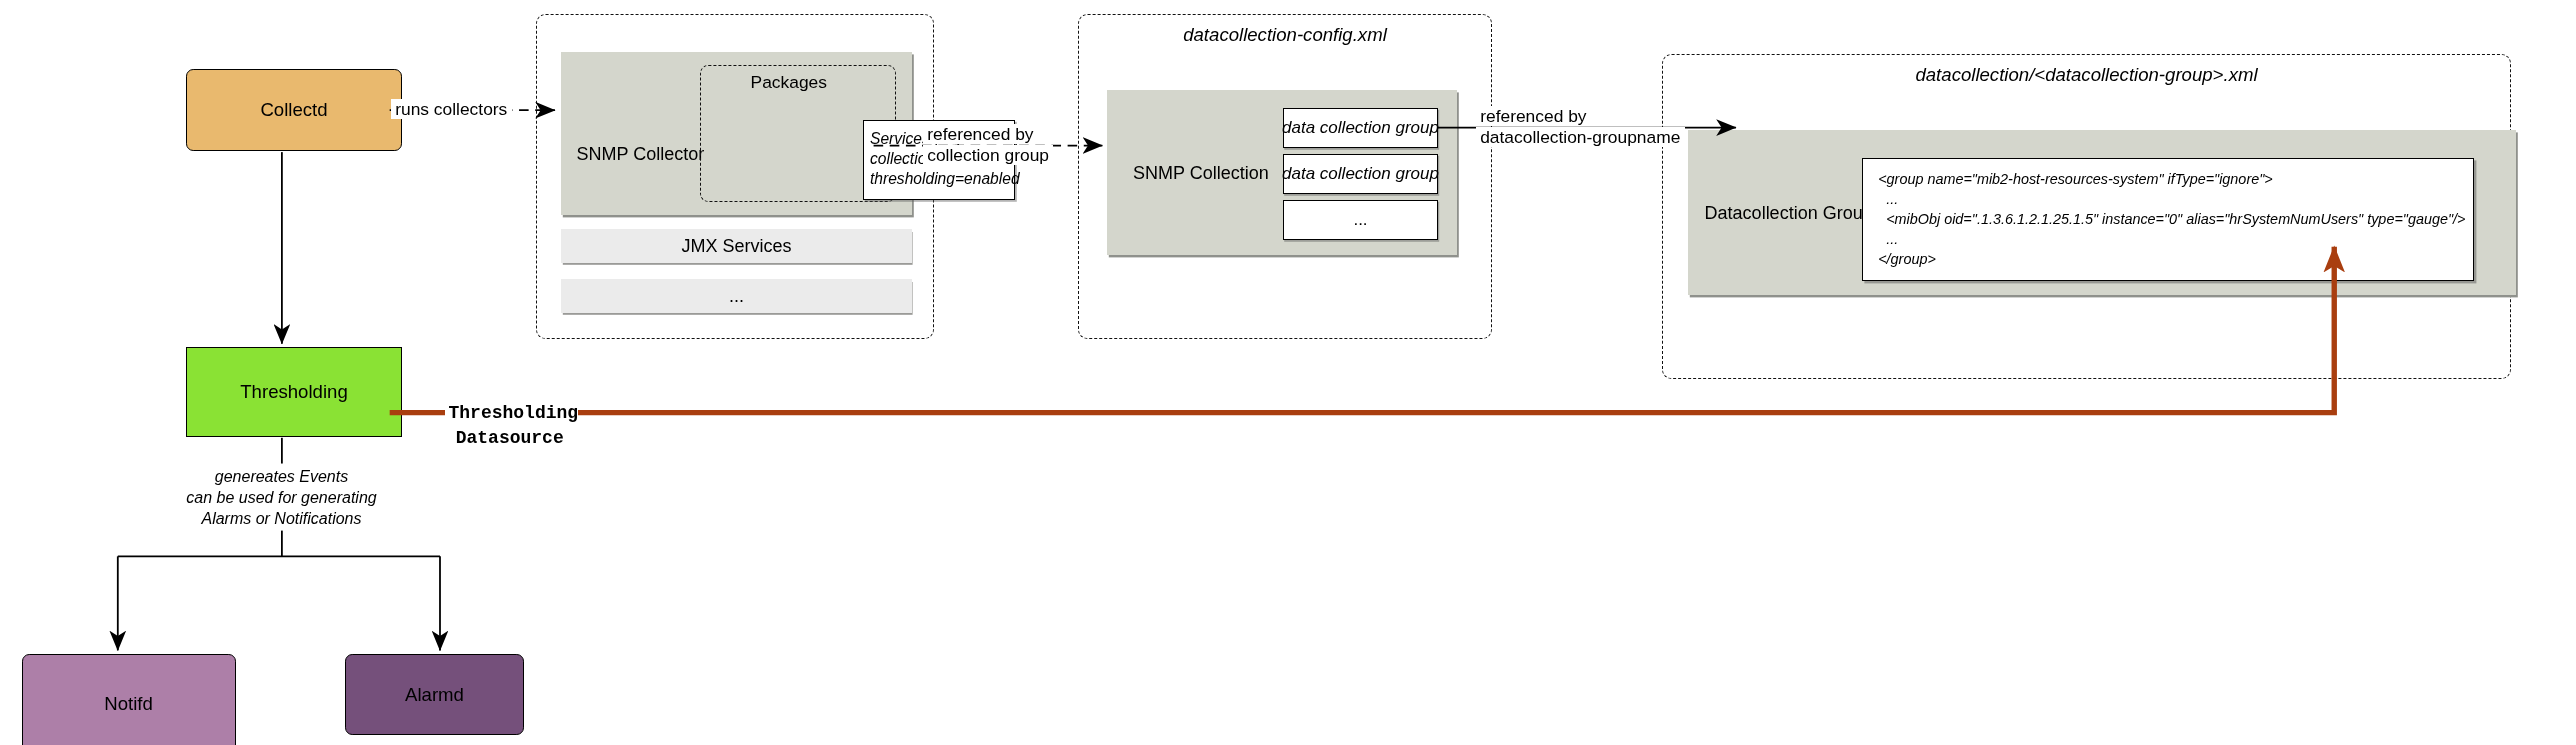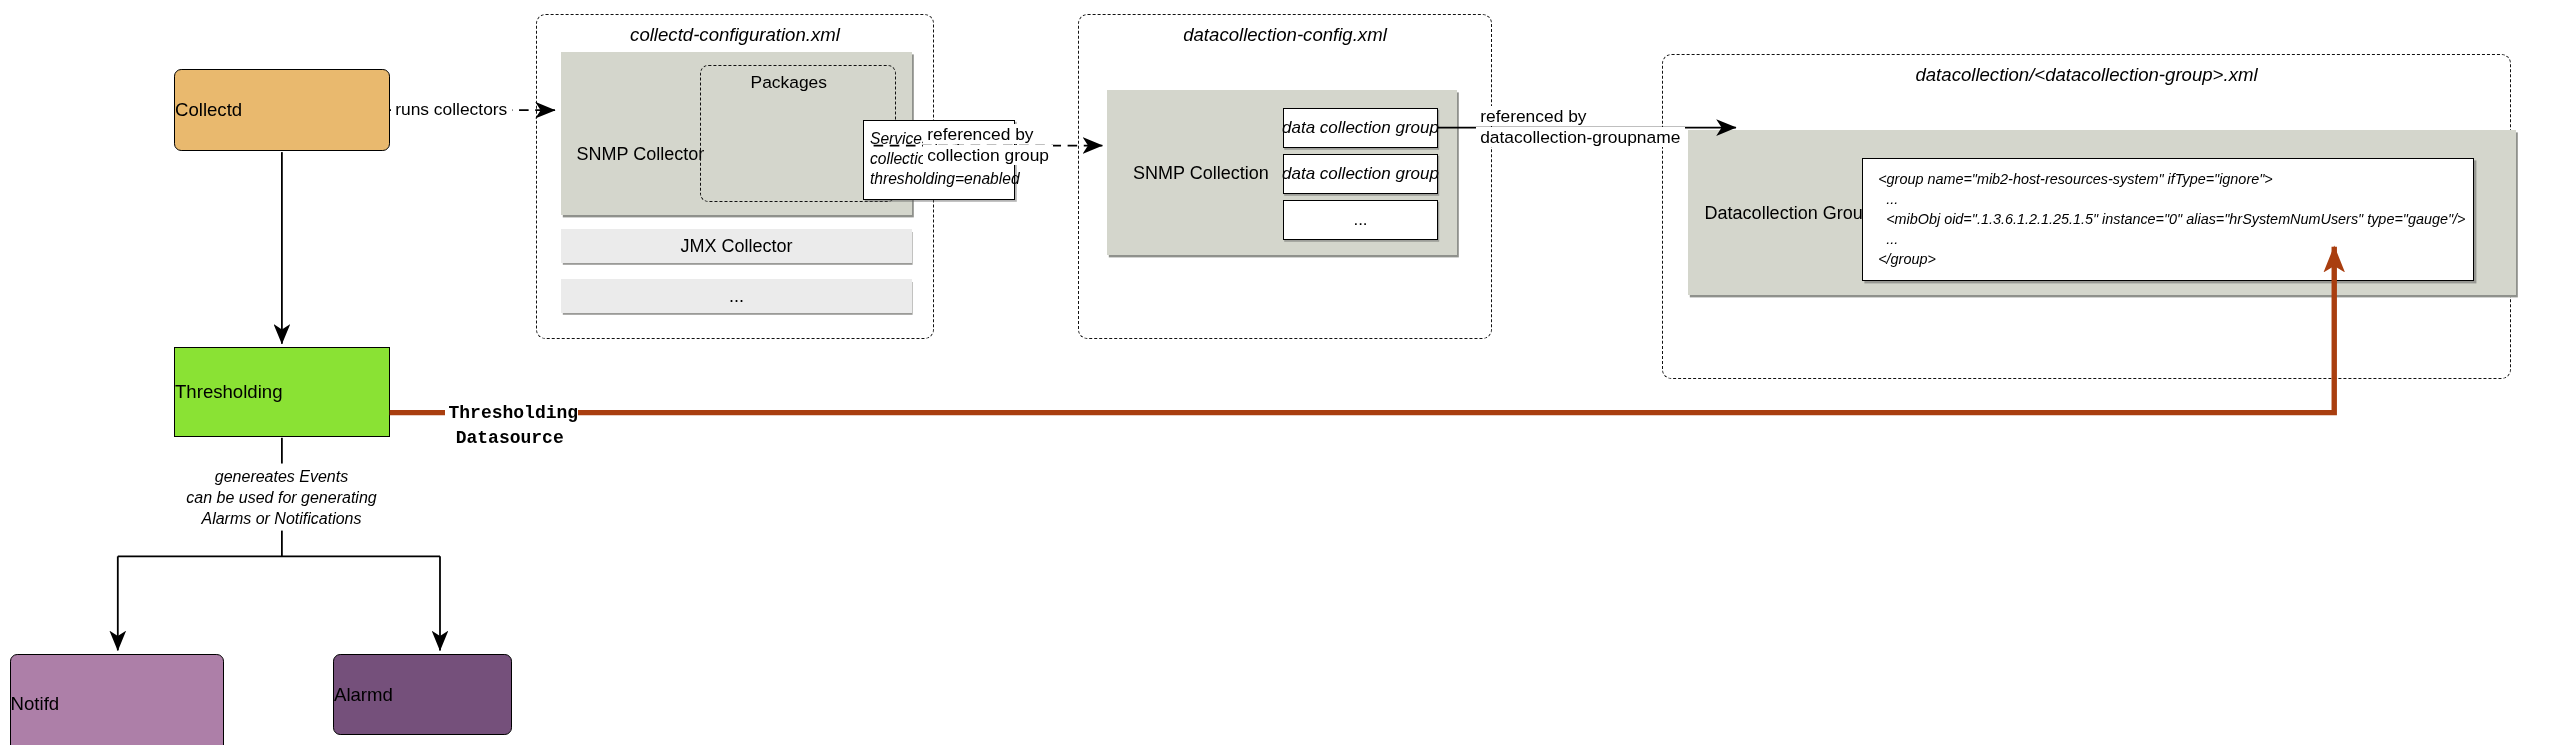--- a/index.html
+++ b/index.html
@@ -10,22 +10,23 @@
   html,body{width:2576px;height:745px;}
   body{
     position:relative;background:#ffffff;overflow:hidden;
     font-family:"Liberation Sans",sans-serif;color:#000;
   }
   
   #wires{position:absolute;left:0;top:0;width:2576px;height:745px;z-index:3;pointer-events:none;}
   
   .node{
     position:absolute;z-index:2;border:1.8px solid #000;
-    display:flex;align-items:center;
+    display:flex;align-items:center;justify-content:center;
     font-size:18.6px;
+    margin-left:12px;
   }
   .rounded{border-radius:7.2px;}
   #collectd{left:174px;top:69px;width:216px;height:82px;background:var(--collectd);}
   #thresholding{left:174px;top:347px;width:216px;height:90px;background:var(--thresholding);}
   #notifd{left:9.6px;top:654px;width:214px;height:99px;background:var(--notifd);}
   #alarmd{left:333px;top:654px;width:179px;height:81px;background:var(--alarmd);}
   
   .filebox{
     position:absolute;z-index:1;top:14.4px;height:325px;
     border:1.8px dashed #111;border-radius:9.6px;background:transparent;
@@ -135,37 +136,36 @@
   <span>Thresholding</span>
 </div>
 <div id="notifd" class="node rounded">
   <span>Notifd</span>
 </div>
 <div id="alarmd" class="node rounded">
   <span>Alarmd</span>
 </div>
 
 <div id="c1" class="filebox">
-  <div class="ftitle">collectd-configuration.xml</div>
 
   <div id="snmp-collector" class="panel">
     <div class="panel-label">SNMP Collector</div>
 
     <div id="packages">
       <div class="pk-label">Packages</div>
       <div id="services">
         <div>Services (e.g. SNMP)</div>
         <div>collection</div>
         <div>thresholding=enabled</div>
       </div>
     </div>
   </div>
 
   <div id="jmx-bar" class="bar">
-    <span>JMX Collector</span>
+    <span>JMX Services</span>
   </div>
   <div id="dots-bar" class="bar">
     <span>...</span>
   </div>
 </div>
 
 <div id="c2" class="filebox">
   <div class="ftitle">datacollection-config.xml</div>
 
   <div id="snmp-collection" class="panel">

